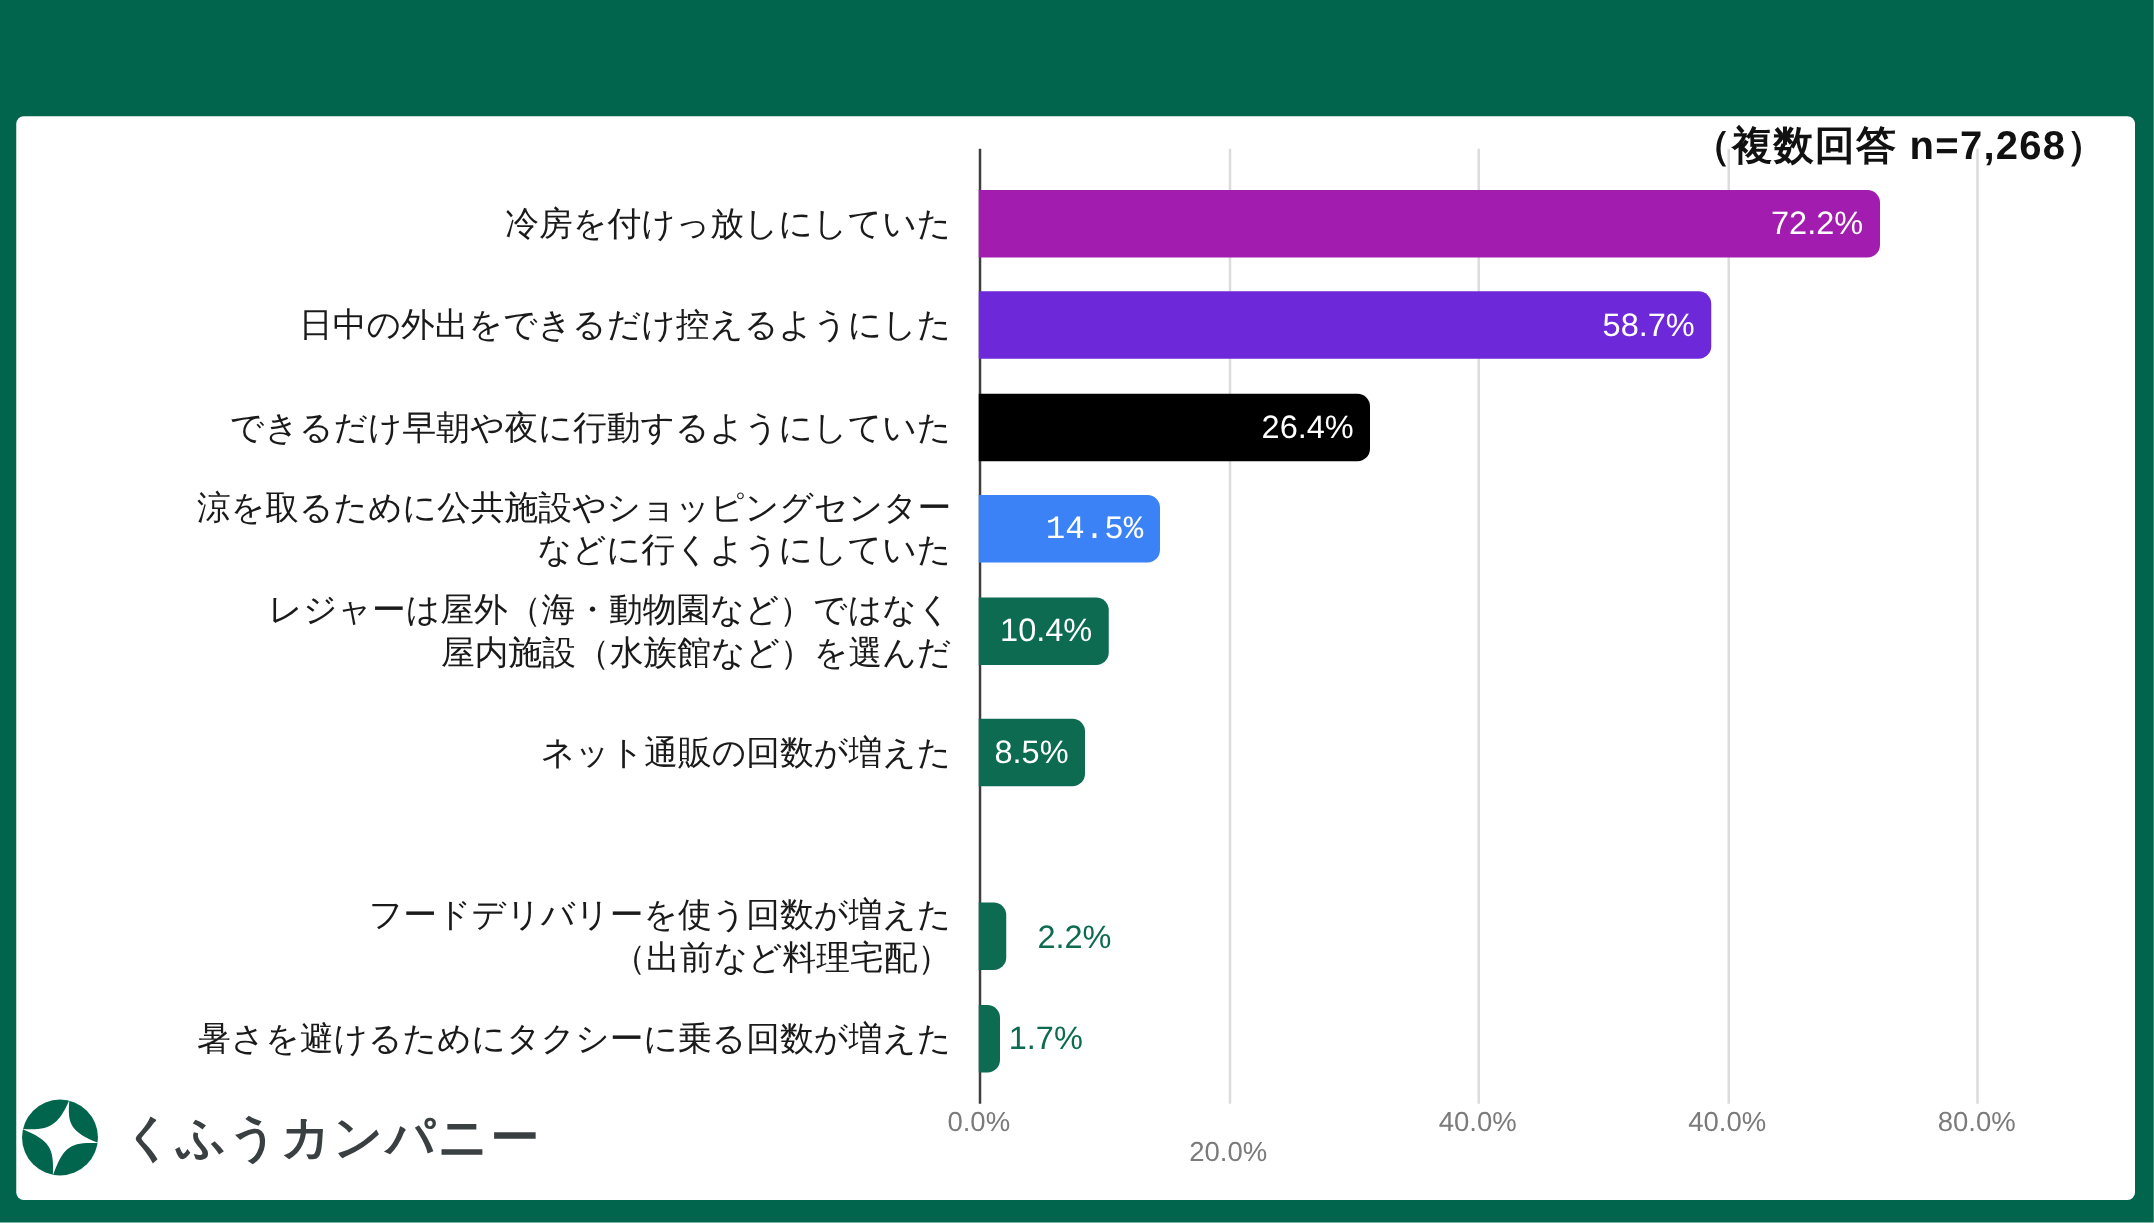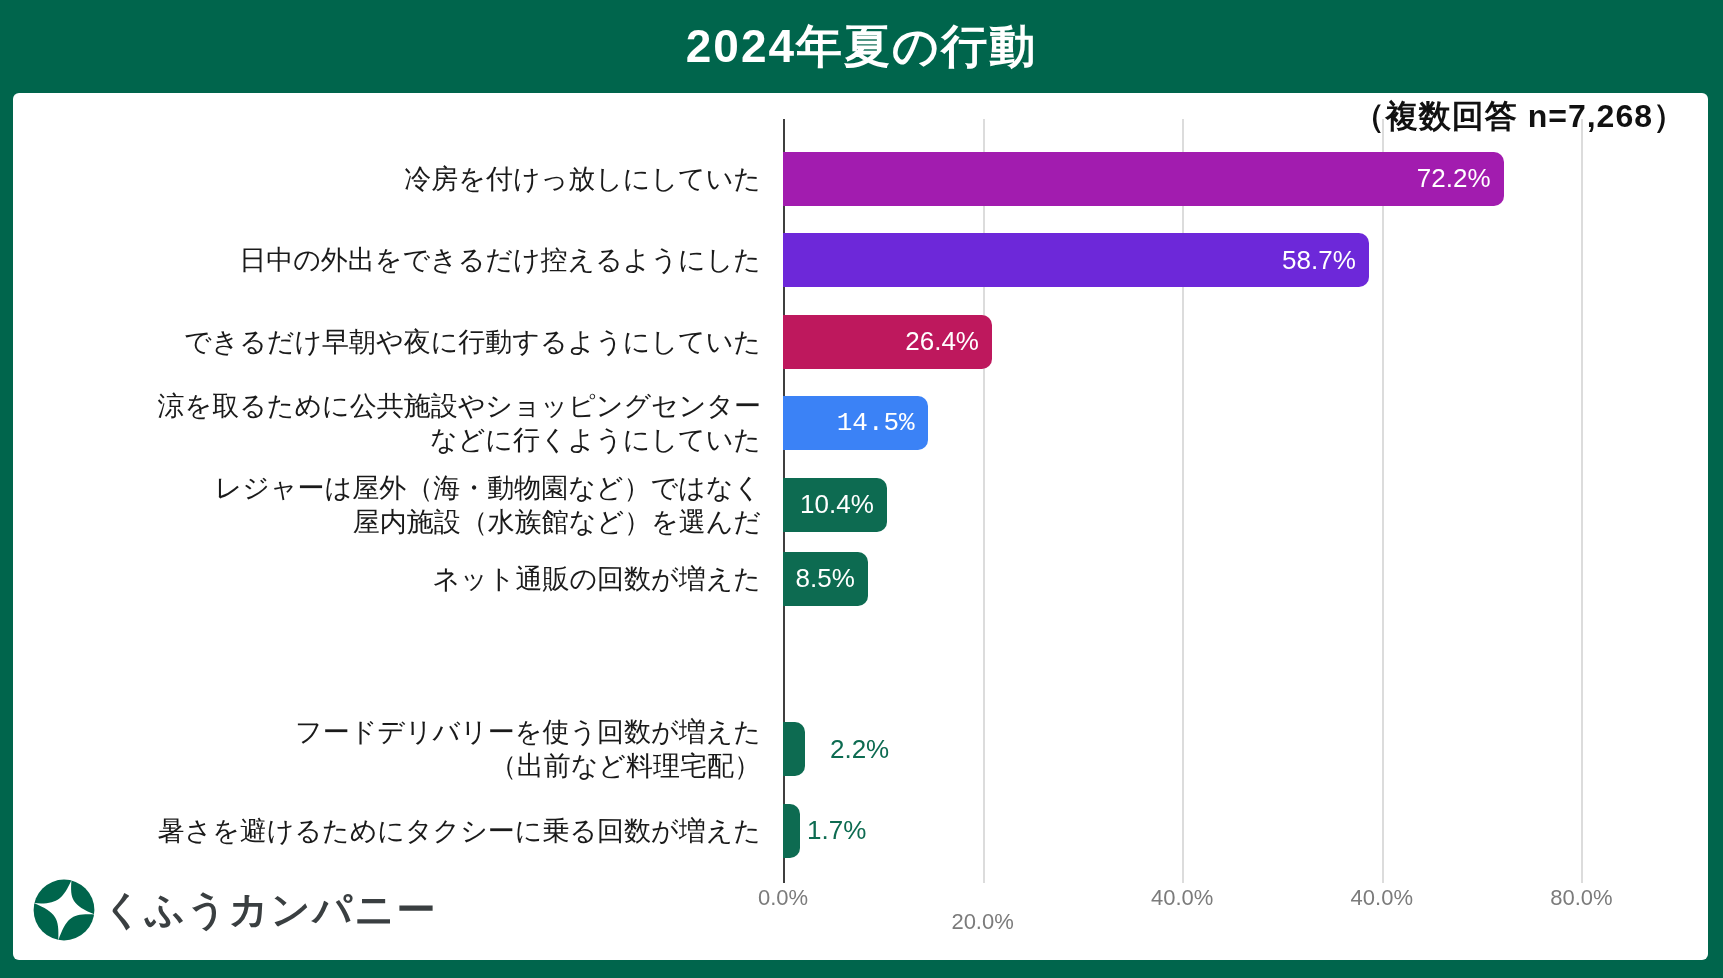--- a/index.html
+++ b/index.html
@@ -26,31 +26,28 @@
     font-size:27px;line-height:34px;color:#1a1a1a;
     text-align:right;white-space:pre-line;
   }
   .bar{
     position:absolute;height:54px;border-radius:0 10px 10px 0;
     display:flex;align-items:center;justify-content:flex-end;
   }
   .val-in{color:#ffffff;font-size:26px;padding-right:13px;}
   .val-out{position:absolute;font-size:26px;font-weight:normal;}
   .x-tick{position:absolute;width:120px;text-align:center;font-size:22px;color:#7b7b7b;}
-  .logo{position:absolute;left:20px;top:786px;display:flex;align-items:center;gap:8px;}
+  .logo{position:absolute;left:4px;top:786px;display:flex;align-items:center;gap:20px;}
   .logo-text{font-size:39px;font-weight:bold;color:#3a3f41;letter-spacing:2px;}
   .logo-icon{width:62px;height:62px;display:block;}
 </style>
 </head>
 <body>
 
 <div class="frame">
-  <div class="header">
-    <h1>2024年夏の行動</h1>
-  </div>
   <div class="card">
     <div class="annotation">（複数回答 n=7,268）</div>
     <div class="plot">
         <div class="axisline" style="left: 770px; top: 26px; height: 764px;"></div>
         <div class="x-tick" style="left: 710px; top: 792px;">0.0%</div>
         <div class="gridline" style="left: 969.6px; top: 26px; height: 764px;"></div>
         <div class="x-tick" style="left: 909.6px; top: 816px;">20.0%</div>
         <div class="gridline" style="left: 1169.2px; top: 26px; height: 764px;"></div>
         <div class="x-tick" style="left: 1109.2px; top: 792px;">40.0%</div>
         <div class="gridline" style="left: 1368.8px; top: 26px; height: 764px;"></div>
@@ -64,39 +61,39 @@
           </div>
         </div>
         <div class="bar-row" style="top: 126.5px; height: 81.5px;">
           <div class="cat-label">日中の外出をできるだけ控えるようにした</div>
           <div class="bar" style="left: 770px; top: 13.75px; width: 585.826px; background: #6d28d9;">
             <span class="val-in">58.7%</span>
           </div>
         </div>
         <div class="bar-row" style="top: 208px; height: 81.5px;">
           <div class="cat-label">できるだけ早朝や夜に行動するようにしていた</div>
-          <div class="bar" style="left: 770px; top: 13.75px; width: 209px; background: #be185d;">
+          <div class="bar" style="left: 770px; top: 13.75px; width: 313px; background: #000000;">
             <span class="val-in">26.4%</span>
           </div>
         </div>
         <div class="bar-row" style="top: 289.5px; height: 81.5px;">
           <div class="cat-label">涼を取るために公共施設やショッピングセンター
 などに行くようにしていた</div>
           <div class="bar" style="left: 770px; top: 13.75px; width: 144.71px; background: #3b82f6; font-family: Liberation Mono, monospace;">
             <span class="val-in">14.5%</span>
           </div>
         </div>
         <div class="bar-row" style="top: 371px; height: 81.5px;">
           <div class="cat-label">レジャーは屋外（海・動物園など）ではなく
 屋内施設（水族館など）を選んだ</div>
           <div class="bar" style="left: 770px; top: 13.75px; width: 103.792px; background: rgb(13, 107, 81);">
             <span class="val-in">10.4%</span>
           </div>
         </div>
-        <div class="bar-row" style="top: 445px; height: 81.5px;">
+        <div class="bar-row" style="top: 468px; height: 81.5px;">
           <div class="cat-label">ネット通販の回数が増えた</div>
           <div class="bar" style="left: 770px; top: 13.75px; width: 84.83px; background: rgb(13, 107, 81); text-align: center;">
             <span class="val-in">8.5%</span>
           </div>
         </div>
         <div class="bar-row" style="top: 615.5px; height: 81.5px;">
           <div class="cat-label">フードデリバリーを使う回数が増えた
 （出前など料理宅配）</div>
           <div class="bar" style="left: 770px; top: 13.75px; width: 21.956px; background: rgb(13, 107, 81);"></div>
           <span class="val-out" style="left: 816.956px; top: 0px; height: 81.5px; display: flex; align-items: center; color: rgb(13, 107, 81);">2.2%</span>

